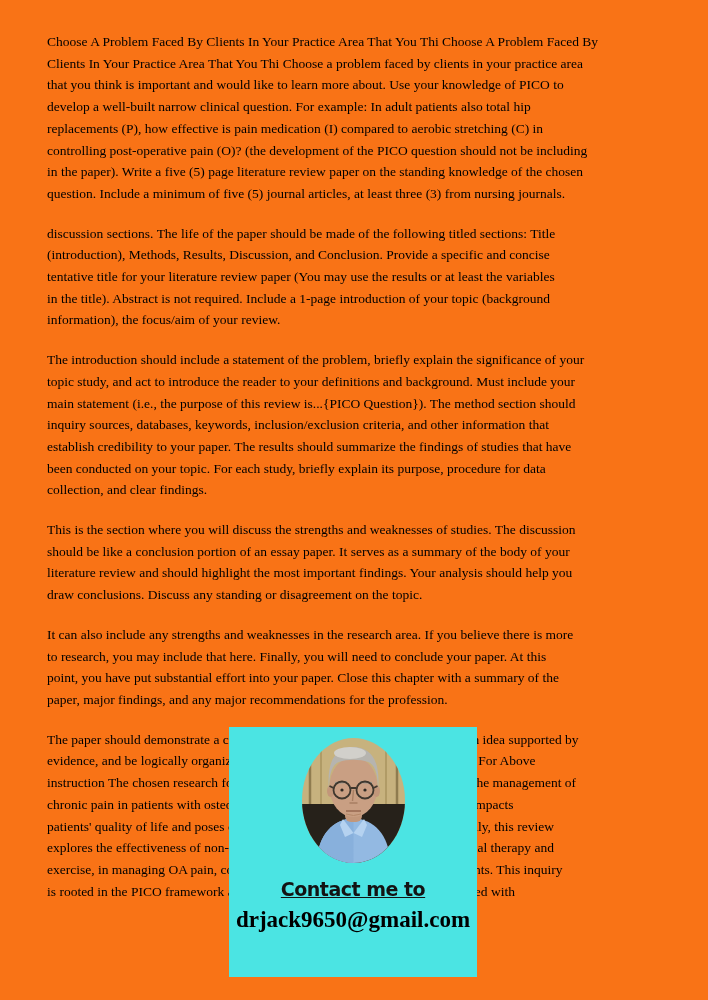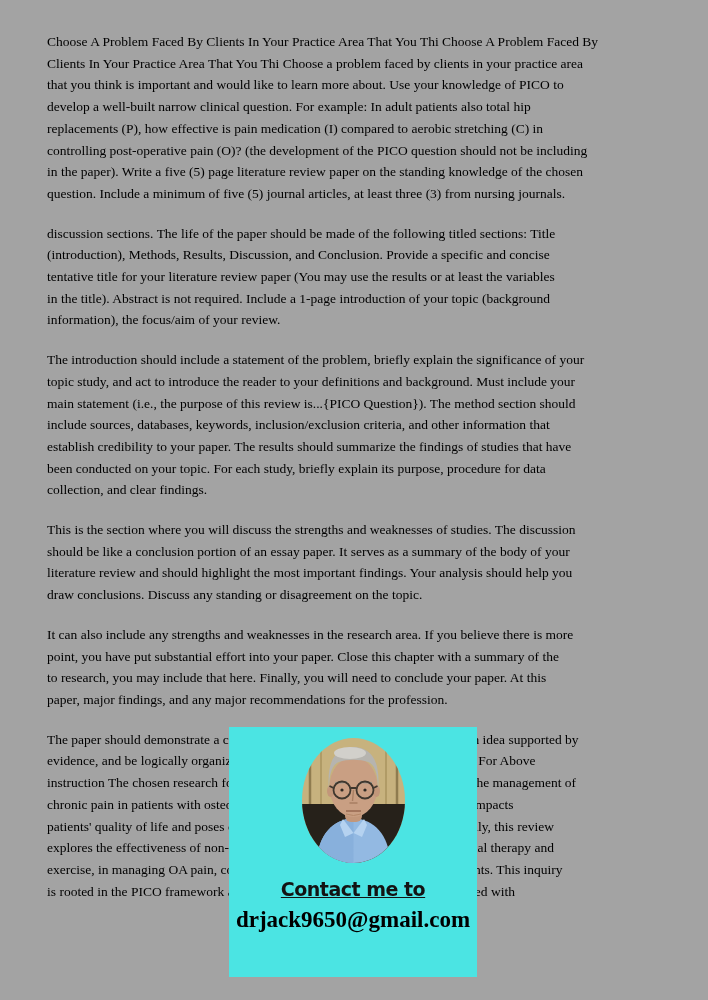--- a/index.html
+++ b/index.html
@@ -1,20 +1,20 @@
 <!DOCTYPE html>
 <html><head>
 <meta charset="utf-8">
 <style>
   html, body { margin: 0; padding: 0; background: #ffffff; }
   .page {
     position: relative;
     width: 708px;
     height: 1000px;
-    background: #a3a3a3;
+    background: #f97316;
     overflow: hidden;
     font-family: "Liberation Serif", serif;
   }
   .content {
     position: absolute;
     left: 47px;
     top: 31px;
     width: 618px;
     color: #000000;
     font-size: 13.5px;
@@ -82,37 +82,37 @@
       <span class="ln">(introduction), Methods, Results, Discussion, and Conclusion. Provide a specific and concise</span>
       <span class="ln">tentative title for your literature review paper (You may use the results or at least the variables</span>
       <span class="ln">in the title). Abstract is not required. Include a 1-page introduction of your topic (background</span>
       <span class="ln">information), the focus/aim of your review.</span>
     </p>
 
     <p class="para">
       <span class="ln">The introduction should include a statement of the problem, briefly explain the significance of your</span>
       <span class="ln">topic study, and act to introduce the reader to your definitions and background. Must include your</span>
       <span class="ln">main statement (i.e., the purpose of this review is...{PICO Question}). The method section should</span>
-      <span class="ln">include sources, databases, keywords, inclusion/exclusion criteria, and other information that</span>
+      <span class="ln">inquiry sources, databases, keywords, inclusion/exclusion criteria, and other information that</span>
       <span class="ln">establish credibility to your paper. The results should summarize the findings of studies that have</span>
       <span class="ln">been conducted on your topic. For each study, briefly explain its purpose, procedure for data</span>
       <span class="ln">collection, and clear findings.</span>
     </p>
 
     <p class="para">
       <span class="ln">This is the section where you will discuss the strengths and weaknesses of studies. The discussion</span>
       <span class="ln">should be like a conclusion portion of an essay paper. It serves as a summary of the body of your</span>
       <span class="ln">literature review and should highlight the most important findings. Your analysis should help you</span>
       <span class="ln">draw conclusions. Discuss any standing or disagreement on the topic.</span>
     </p>
 
     <p class="para">
       <span class="ln">It can also include any strengths and weaknesses in the research area. If you believe there is more</span>
+      <span class="ln">to research, you may include that here. Finally, you will need to conclude your paper. At this</span>
       <span class="ln">point, you have put substantial effort into your paper. Close this chapter with a summary of the</span>
-      <span class="ln">to research, you may include that here. Finally, you will need to conclude your paper. At this</span>
       <span class="ln">paper, major findings, and any major recommendations for the profession.</span>
     </p>
 
     <p class="para">
       <span class="ln">The paper should demonstrate a clear understanding of the topic, present a main idea supported by</span>
       <span class="ln">evidence, and be logically organized, demonstrating flow and coherence. Paper For Above</span>
       <span class="ln">instruction The chosen research focuses on the role of nursing interventions in the management of</span>
       <span class="ln">chronic pain in patients with osteoarthritis (OA), a condition that significantly impacts</span>
       <span class="ln">patients' quality of life and poses challenges for healthcare providers. Specifically, this review</span>
       <span class="ln">explores the effectiveness of non-pharmacological interventions, such as physical therapy and</span>

